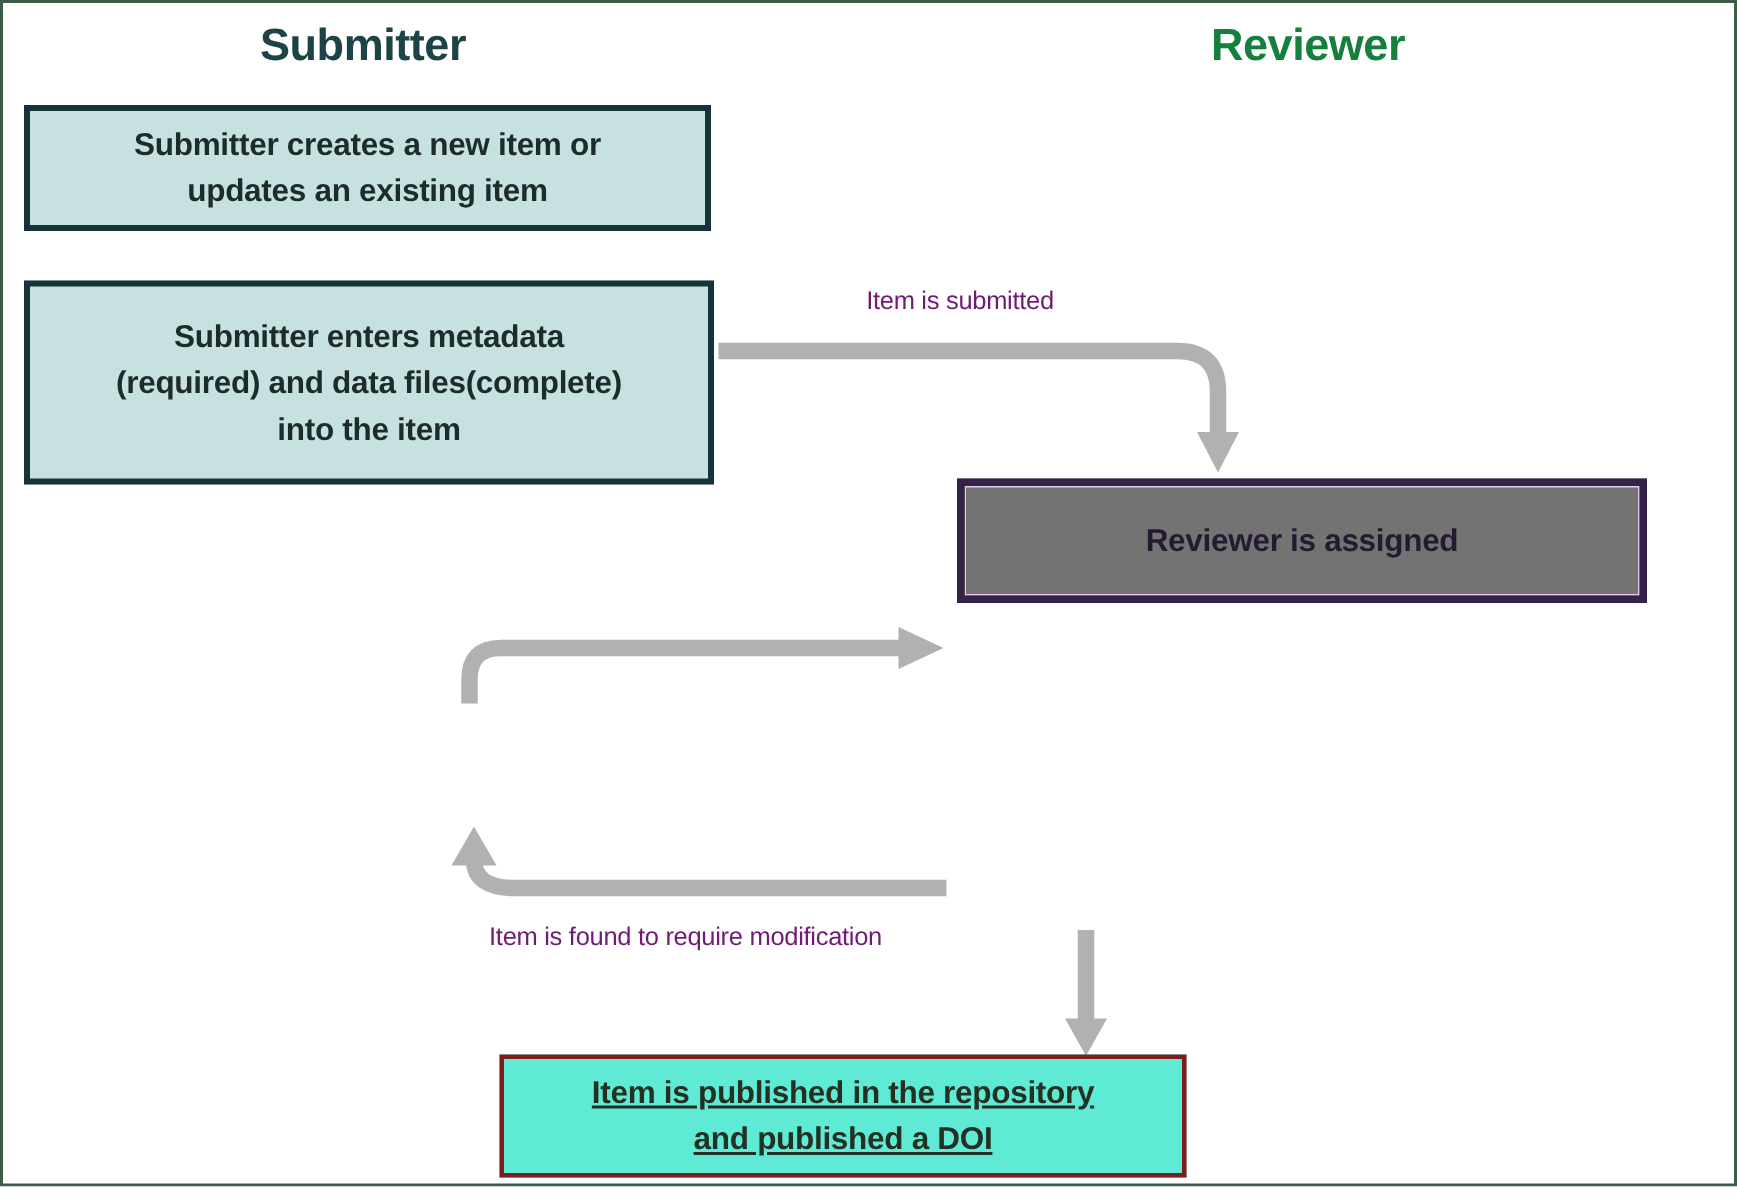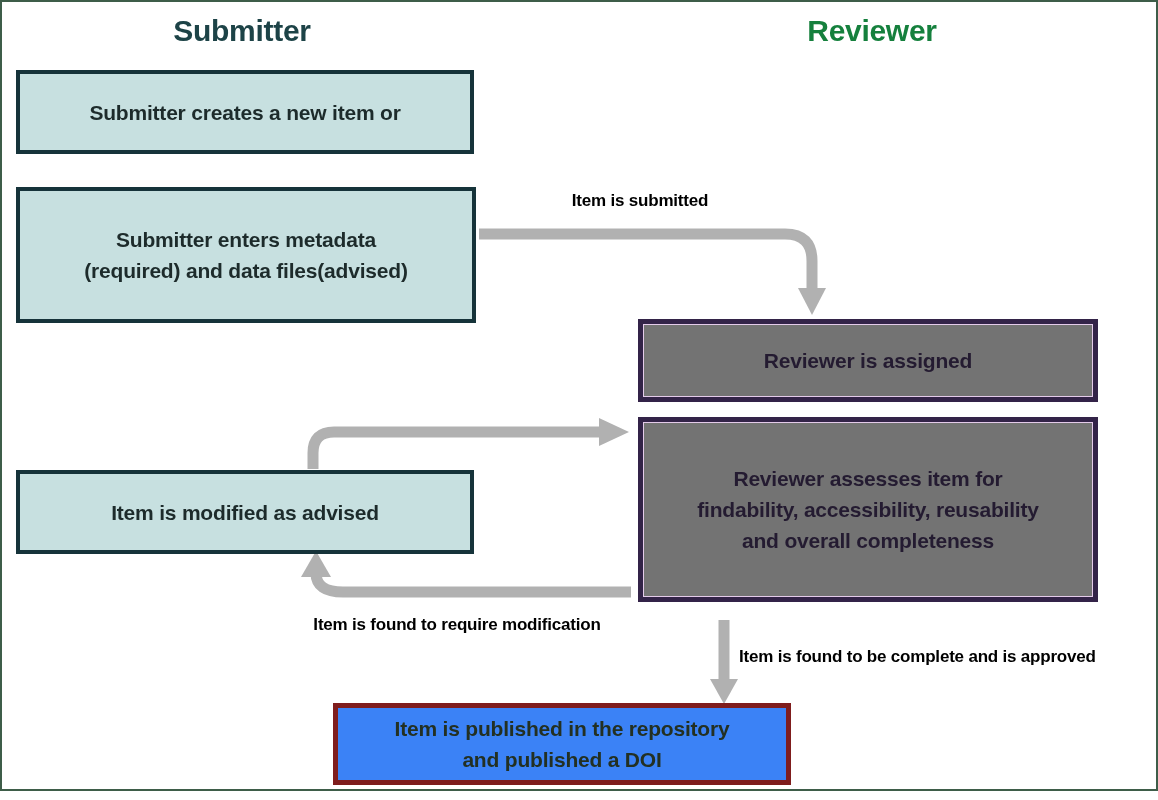--- a/index.html
+++ b/index.html
@@ -48,37 +48,38 @@
     color: #1d2b2b;
     box-shadow: 0 0 0 1px #c7e0e0 inset;
   }
   .node.purple {
     background: #737373;
     border: 5px solid #332348;
     color: #241b31;
     box-shadow: 0 0 0 1px #e4cbea inset;
   }
   .node.green {
-    background: #3b82f6;
-    border: 5px solid #7f1d1d;
+    background: #5eead4;
+    border: 3px solid #7f1d1d;
     color: #233022;
+    text-decoration: underline;
   }
 
   #node-create            { left: 14px;  top: 68px;  width: 458px; height: 84px; }
   #node-enter-metadata    { left: 14px;  top: 185px; width: 460px; height: 136px; }
   #node-reviewer-assigned { left: 636px; top: 317px; width: 460px; height: 83px; }
   #node-reviewer-assesses { left: 636px; top: 415px; width: 460px; height: 185px; }
   #node-item-modified     { left: 14px;  top: 468px; width: 458px; height: 84px; }
   #node-published         { left: 331px; top: 701px; width: 458px; height: 82px; }
 
   .edge-label {
     position: absolute;
     font-size: 17px;
-    font-weight: 700;
-    color: #000000;
+    font-weight: 400;
+    color: #701a75;
     text-align: center;
     letter-spacing: -0.2px;
     white-space: nowrap;
   }
   #label-submitted    { left: 478px; top: 189px; width: 320px; }
   #label-resubmitted  { left: 303px; top: 387px; width: 320px; }
   #label-modification { left: 290px; top: 613px; width: 330px; }
   #label-approved     { left: 737px; top: 645px; width: 420px; text-align: left; }
 
   svg.arrows {
@@ -107,43 +108,36 @@
 
     <path d="M 629 590 L 341 590 Q 314 590 314 571" fill="none" stroke="#b1b1b1" stroke-width="11"></path>
     <polygon points="299,575 329,575 314,549" fill="#b1b1b1"></polygon>
 
     <path d="M 722 618 L 722 679" fill="none" stroke="#b1b1b1" stroke-width="11"></path>
     <polygon points="708,677 736,677 722,702" fill="#b1b1b1"></polygon>
   </svg>
 
   <div class="node teal" id="node-create">
     <span>Submitter creates a new item or</span>
+    <span>updates an existing item</span>
   </div>
 
   <div class="node teal" id="node-enter-metadata">
     <span>Submitter enters metadata</span>
-    <span>(required) and data files(advised)</span>
+    <span>(required) and data files(complete)</span>
+    <span>into the item</span>
   </div>
 
   <div class="node purple" id="node-reviewer-assigned">
     <span>Reviewer is assigned</span>
   </div>
 
-  <div class="node purple" id="node-reviewer-assesses">
-    <span>Reviewer assesses item for</span>
-    <span>findability, accessibility, reusability</span>
-    <span>and overall completeness</span>
-  </div>
 
-  <div class="node teal" id="node-item-modified">
-    <span>Item is modified as advised</span>
-  </div>
 
   <div class="node green" id="node-published">
     <span>Item is published in the repository</span>
     <span>and published a DOI</span>
   </div>
 
   <div class="edge-label" id="label-submitted">Item is submitted</div>
   <div class="edge-label" id="label-modification">Item is found to require modification</div>
-  <div class="edge-label" id="label-approved">Item is found to be complete and is approved</div>
 
 </div>
 
 </body></html>

